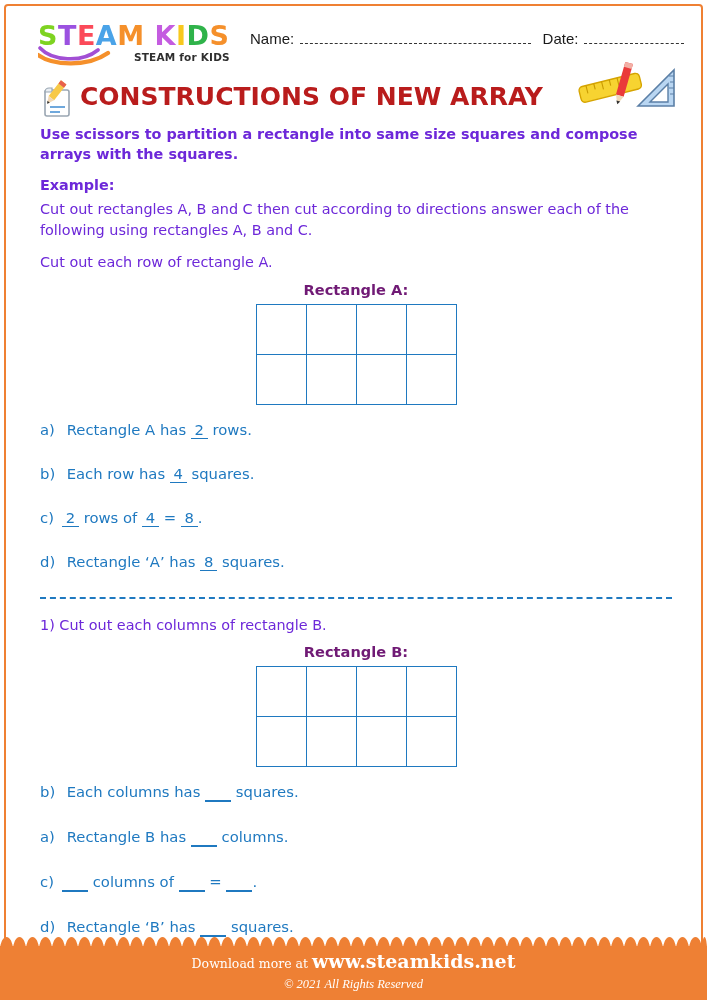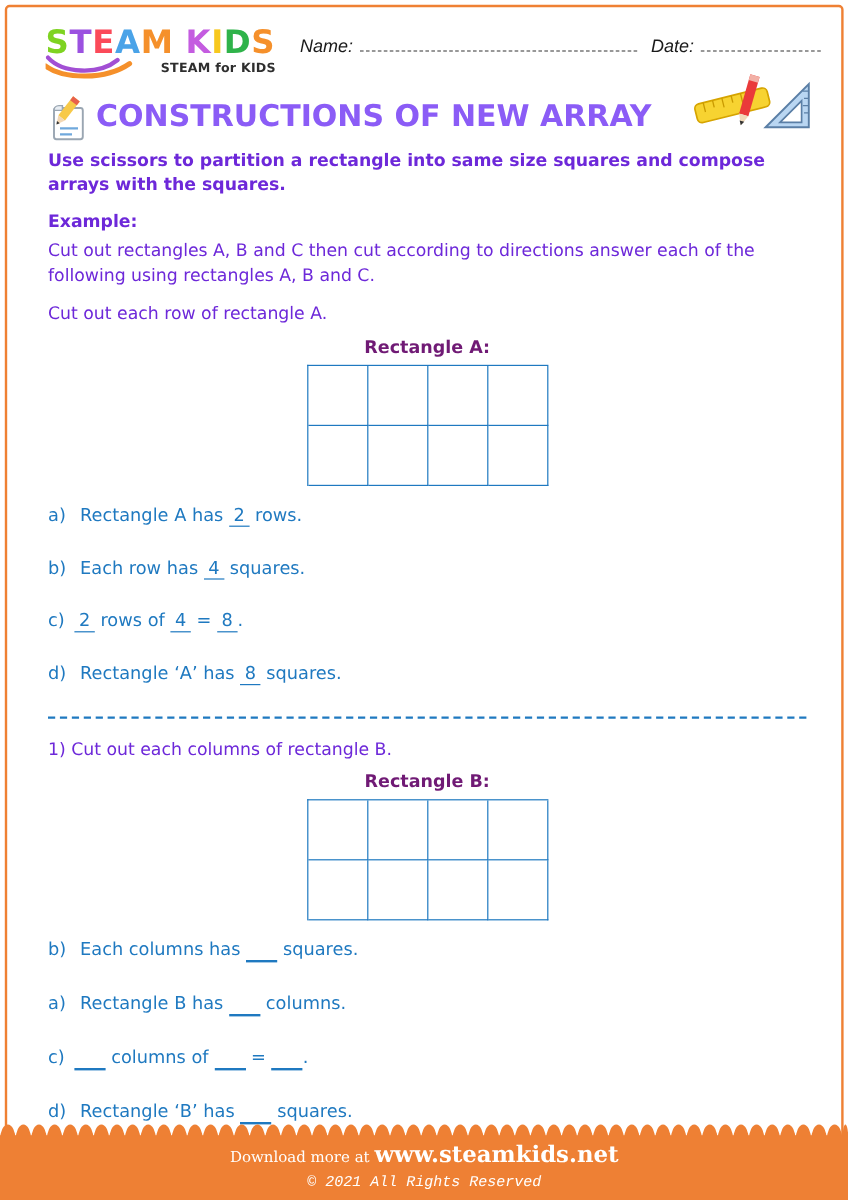--- a/index.html
+++ b/index.html
@@ -69,21 +69,21 @@
 
   .namedate {
     position: absolute;
     left: 250px; top: 12px;
     width: 440px;
     font-size: 15px;
     color: #1a1a1a;
     display: flex;
     align-items: baseline;
   }
-  .nd-label { white-space: nowrap; font-family: "Liberation Sans", sans-serif; font-style: italic; }
+  .nd-label { white-space: nowrap; font-family: "Liberation Sans", sans-serif; }
   .nd-line {
     border-bottom: 1.6px dashed #333;
     height: 0;
     margin: 0 6px 3px 6px;
   }
   .nd-line.name { width: 243px; }
   .nd-line.date { width: 105px; }
   .nd-label.date-lbl { margin-left: 6px; }
 
   
@@ -97,21 +97,21 @@
     position: absolute;
     left: 36px; top: 2px;
     width: 40px; height: 40px;
   }
   .title-text {
     position: absolute;
     left: 80px; top: 4px;
     font-family: "DejaVu Sans", sans-serif;
     font-weight: bold;
     font-size: 25px;
-    color: #8b5cf6;
+    color: #b91c1c;
     letter-spacing: 0px;
     white-space: nowrap;
   }
   .tools-icon {
     position: absolute;
     left: 574px; top: 60px;
     width: 104px; height: 58px;
   }
 
   
@@ -218,21 +218,21 @@
   .f-line1 {
     font-family: "DejaVu Serif", serif;
     font-size: 12.5px;
     margin-bottom: 5px;
   }
   .f-line1 .site {
     font-weight: bold;
     font-size: 19px;
   }
   .f-line2 {
-    font-family: Liberation Mono, monospace;
+    font-family: Liberation Serif, serif;
     font-style: italic;
     font-size: 12.5px;
   }
 </style>
 </head>
 <body>
 
 <div class="page">
 
   <div class="page-frame"></div>

